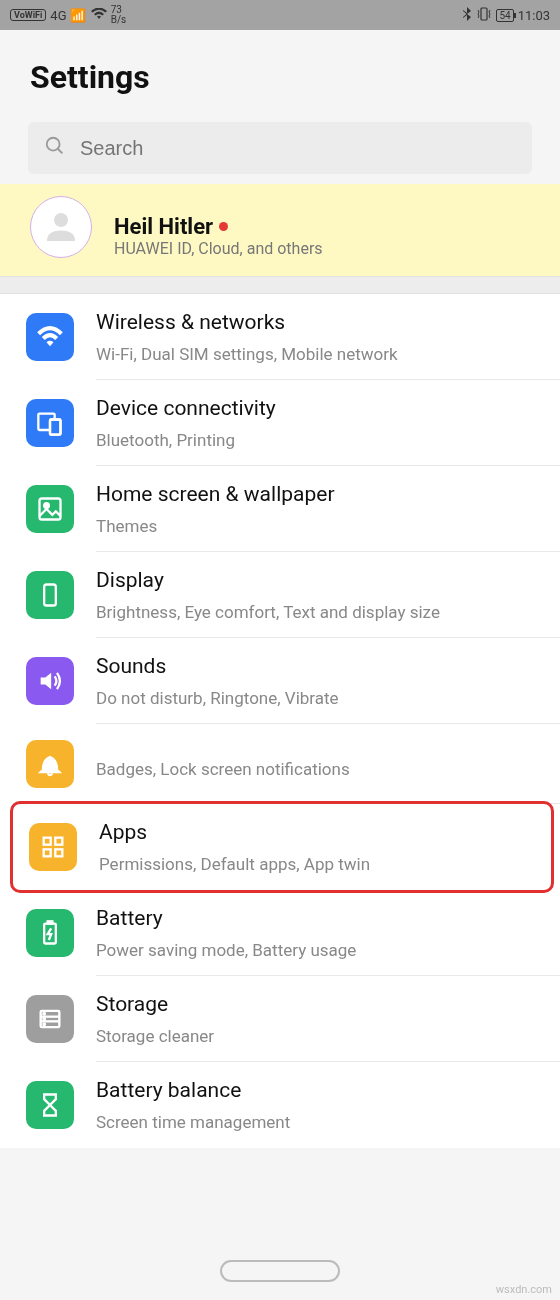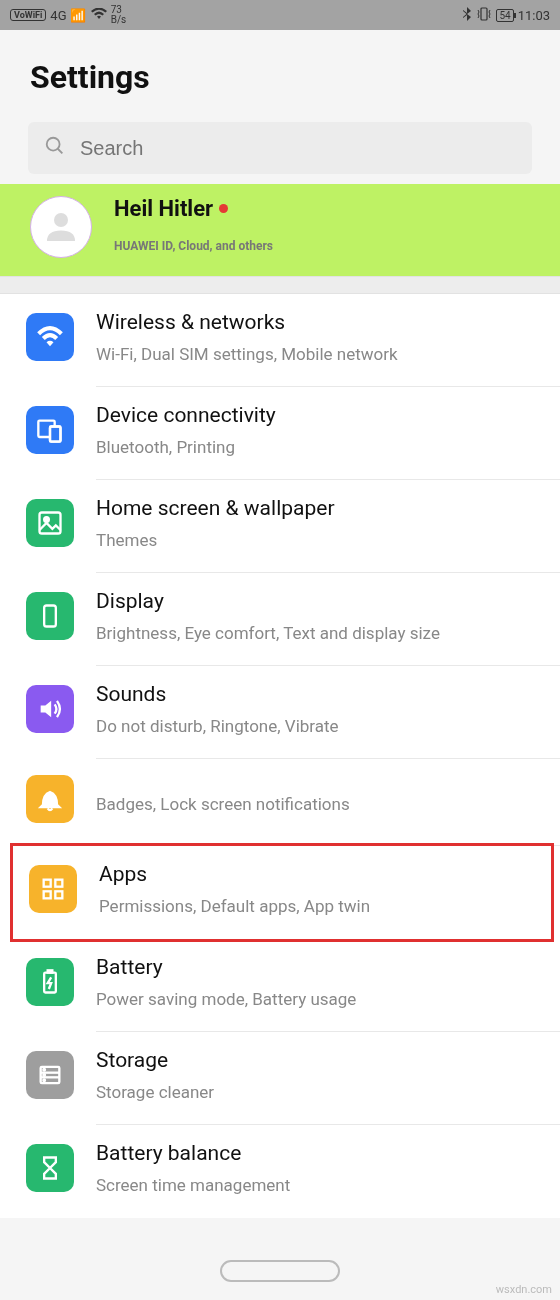--- a/index.html
+++ b/index.html
@@ -41,47 +41,48 @@
     .search-icon { color: #999; }
     .search-input {
       border: none;
       background: transparent;
       font-size: 20px;
       color: #999;
       outline: none;
       flex: 1;
     }
     .account-row {
-      background: #bef264;
+      background: #fef9c3;
       padding: 12px 30px 18px 30px;
       display: flex;
-      align-items: flex-start;
+      align-items: flex-end;
       gap: 22px;
     }
     .avatar {
       width: 62px; height: 62px;
       border-radius: 50%;
       border: 1.5px solid #d5b0e8;
       display: flex;
       align-items: center;
       justify-content: center;
       background: #fff;
     }
     .avatar svg { width: 42px; height: 42px; }
     .account-text .name { font-size: 22px; font-weight: 700; color: #111; display: flex; align-items: center; gap: 6px;}
     .account-text .name .dot { width: 9px; height: 9px; border-radius: 50%; background: #e53935; }
-    .account-text .sub { font-size: 12px; color: #777; margin-top: 18px; font-weight: bold; }
+    .account-text .sub { font-size: 16px; color: #777; margin-top: 0; }
     .section-gap { height: 18px; background: #ededed; border-top: 1px solid #e2e2e2; border-bottom: 1px solid #e2e2e2; }
     .list { background: #fff; }
     .item {
       display: flex;
       align-items: center;
-      padding: 16px 30px 23px 26px;
+      padding: 16px 30px 16px 26px;
       gap: 22px;
       position: relative;
+      border-radius: 10px;
     }
     .item:not(:last-child)::after {
       content: '';
       position: absolute;
       bottom: 0;
       left: 96px;
       right: 0;
       height: 1px;
       background: #e8e8e8;
     }

